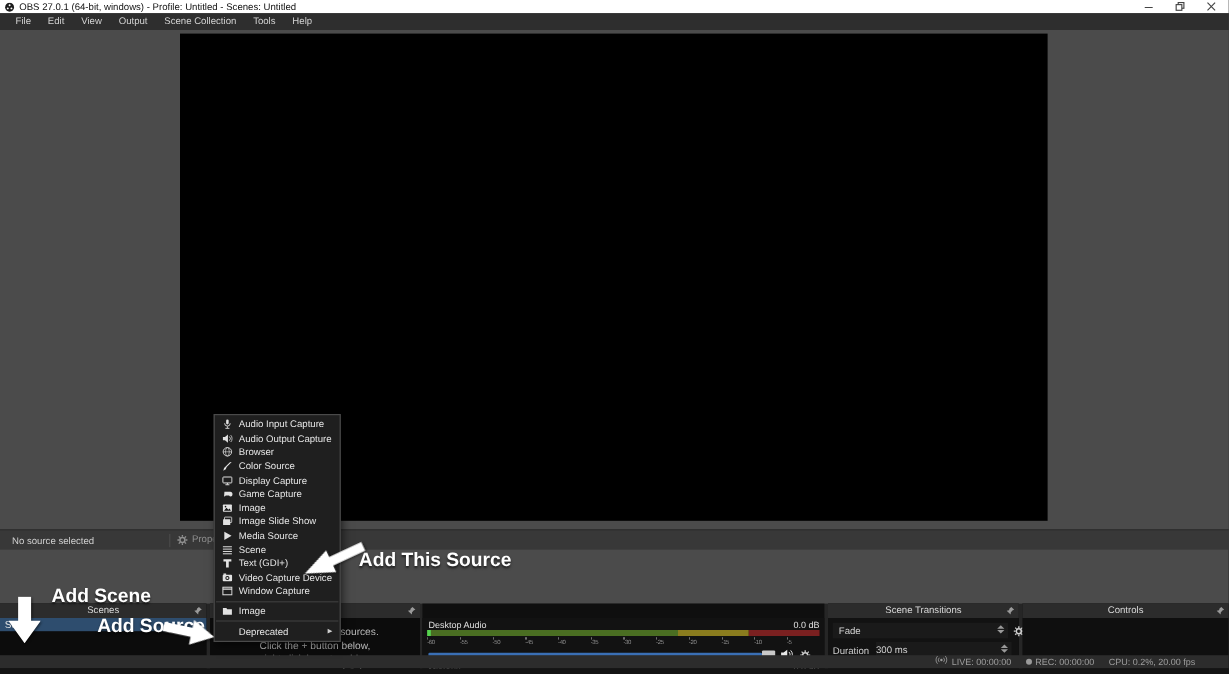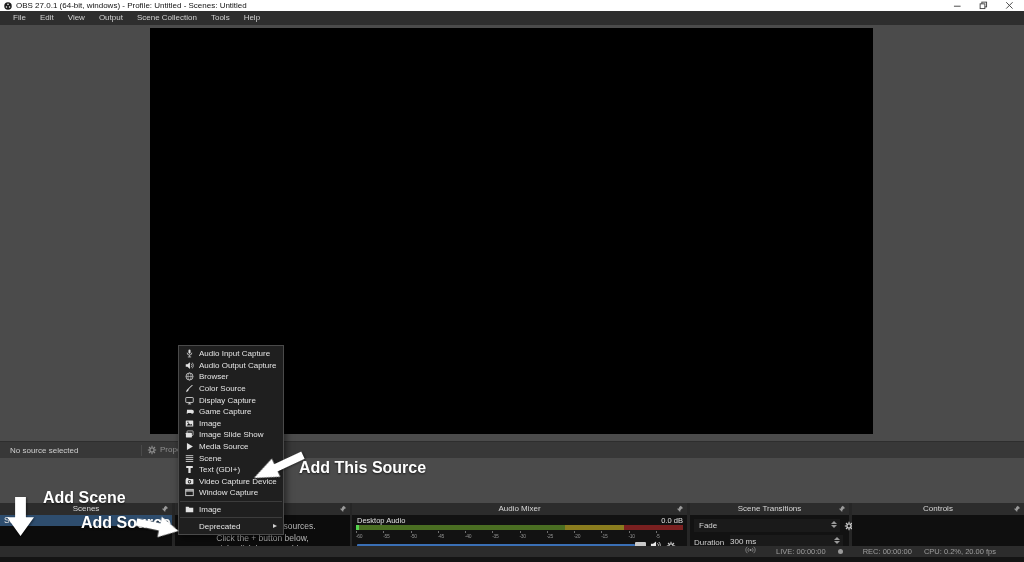--- a/index.html
+++ b/index.html
@@ -90,21 +90,21 @@
            color:#d4d4d4;font-size:8px;line-height:13px;}
 
   
   .ctl-btn{position:absolute;left:5px;width:163px;height:11px;background:#232323;border-radius:1px;
            color:#d6d6d6;font-size:8px;text-align:center;line-height:11px;}
 
   
   .statusbar{left:0;top:546px;width:1024px;height:11px;background:#2c2c2c;}
   .status-right{position:absolute;right:28px;top:0;height:11px;display:flex;align-items:center;gap:12px;
                 color:#9e9e9e;font-size:7.5px;}
-  .status-item{display:flex;align-items:center;gap:20px;}
+  .status-item{display:flex;align-items:center;gap:3px;}
   .rec-dot{width:5px;height:5px;border-radius:50%;background:#9a9a9a;}
   .bottomstrip{left:0;top:557px;width:1024px;height:5px;background:#141414;}
 
   
   .ctxmenu{left:178px;top:345px;width:106px;background:#1f1f1f;border:1px solid #4a4a4a;
            box-sizing:border-box;padding:2px 0;z-index:50;box-shadow:2px 3px 7px rgba(0,0,0,.55);}
   .cm-item{height:11.6px;display:flex;align-items:center;padding-left:5px;color:#e4e4e4;font-size:8px;position:relative;}
   .cm-item .cm-ic{width:10px;height:10px;display:flex;align-items:center;justify-content:center;}
   .cm-item .cm-lbl{margin-left:5px;white-space:nowrap;}
   .cm-sep{height:1px;background:#3c3c3c;margin:2px 1px;}
@@ -285,28 +285,20 @@
         </span>
         <span class="tb-btn">
           <svg width="9" height="9" viewBox="0 0 10 10">
             <polyline points="1.5,3.5 5,7 8.5,3.5" fill="none" stroke="#c4c4c4" stroke-width="1.4"></polyline>
           </svg>
         </span>
       </div>
   </div>
 
   <div class="panel" id="panel-mixer">
-    <div class="panel-header">
-      <span>Audio Mixer</span>
-      <span class="pin icon">
-          <svg width="8" height="8" viewBox="0 0 12 12">
-            <path d="M7.2 1.2 10.8 4.8 8.9 5.4 6.6 7.7 6.2 10.6 1.4 5.8 4.3 5.4 4.9 3.1z" fill="#9a9a9a"></path>
-          </svg>
-        </span>
-    </div>
     <div class="panel-content" id="mixer-content">
         <div class="mixer-ch" style="top: 1px;">
           <div class="ch-head">
             <span class="ch-name">Desktop Audio</span>
             <span class="ch-db">0.0 dB</span>
           </div>
           <div class="meter">
             <div class="seg" style="width: 64%; background: rgb(74, 110, 34);"></div>
             <div class="seg" style="width: 18%; background: rgb(138, 124, 30);"></div>
             <div class="seg" style="width: 18%; background: rgb(122, 32, 32);"></div>

